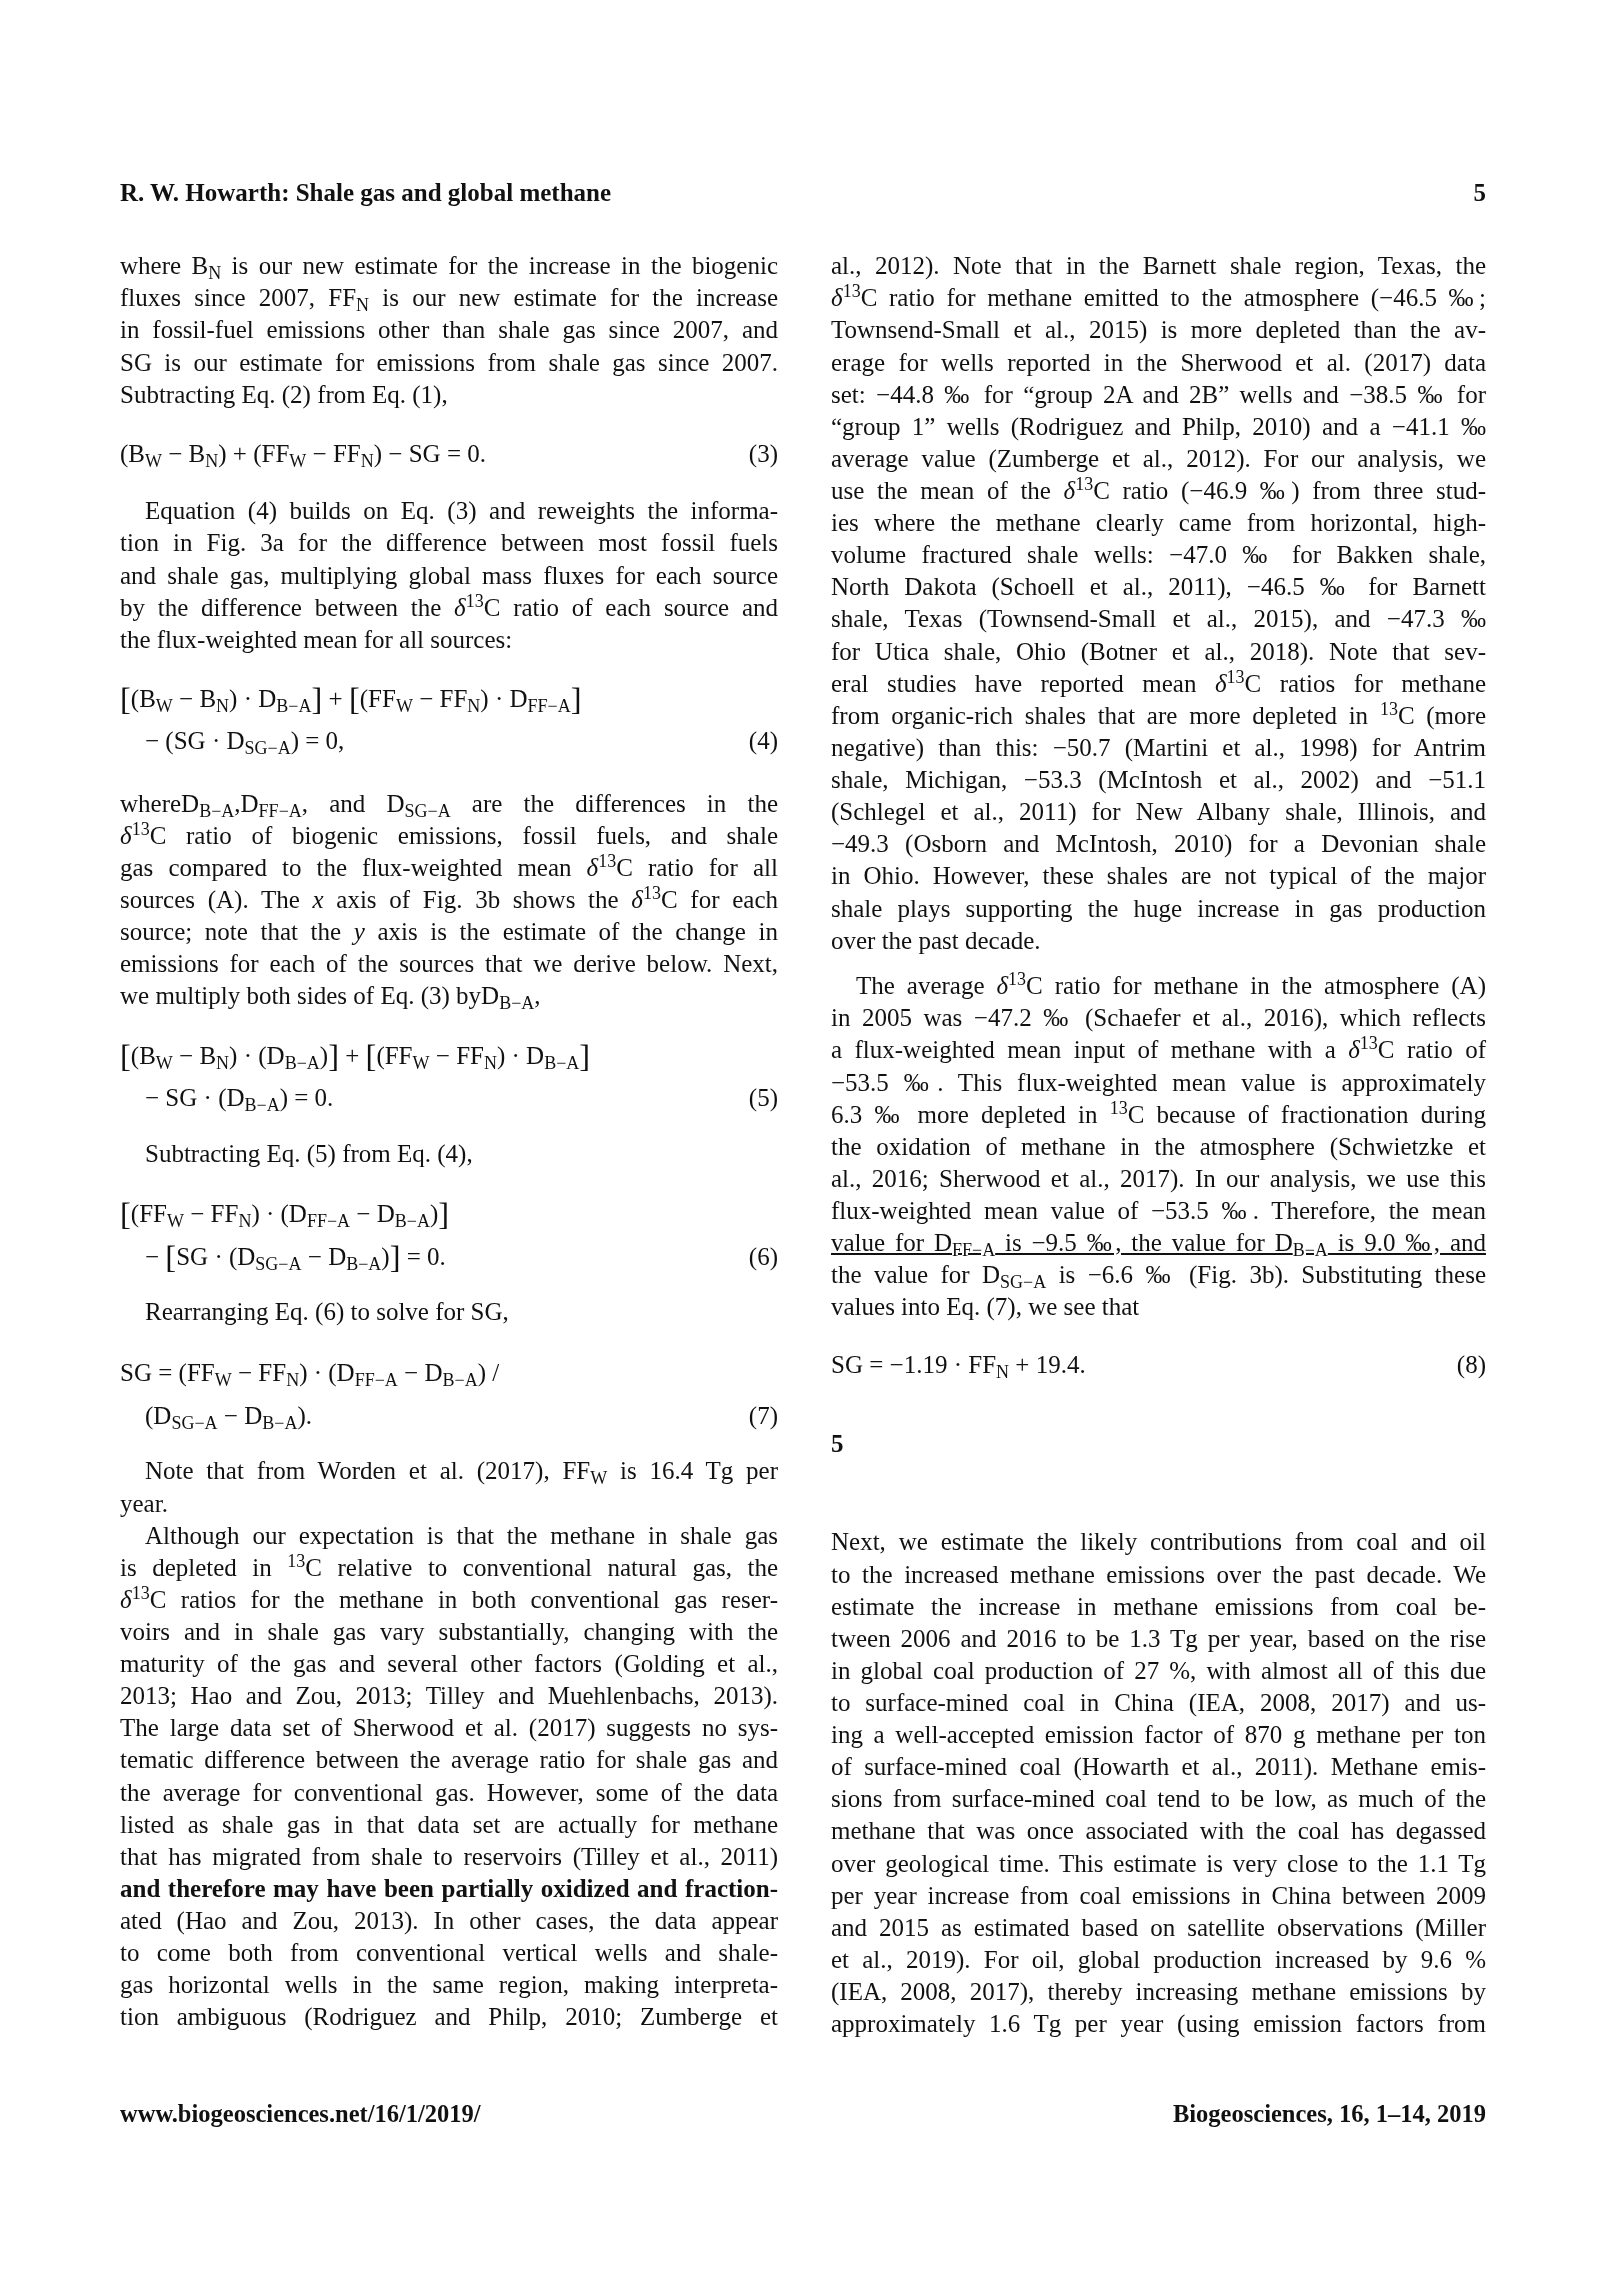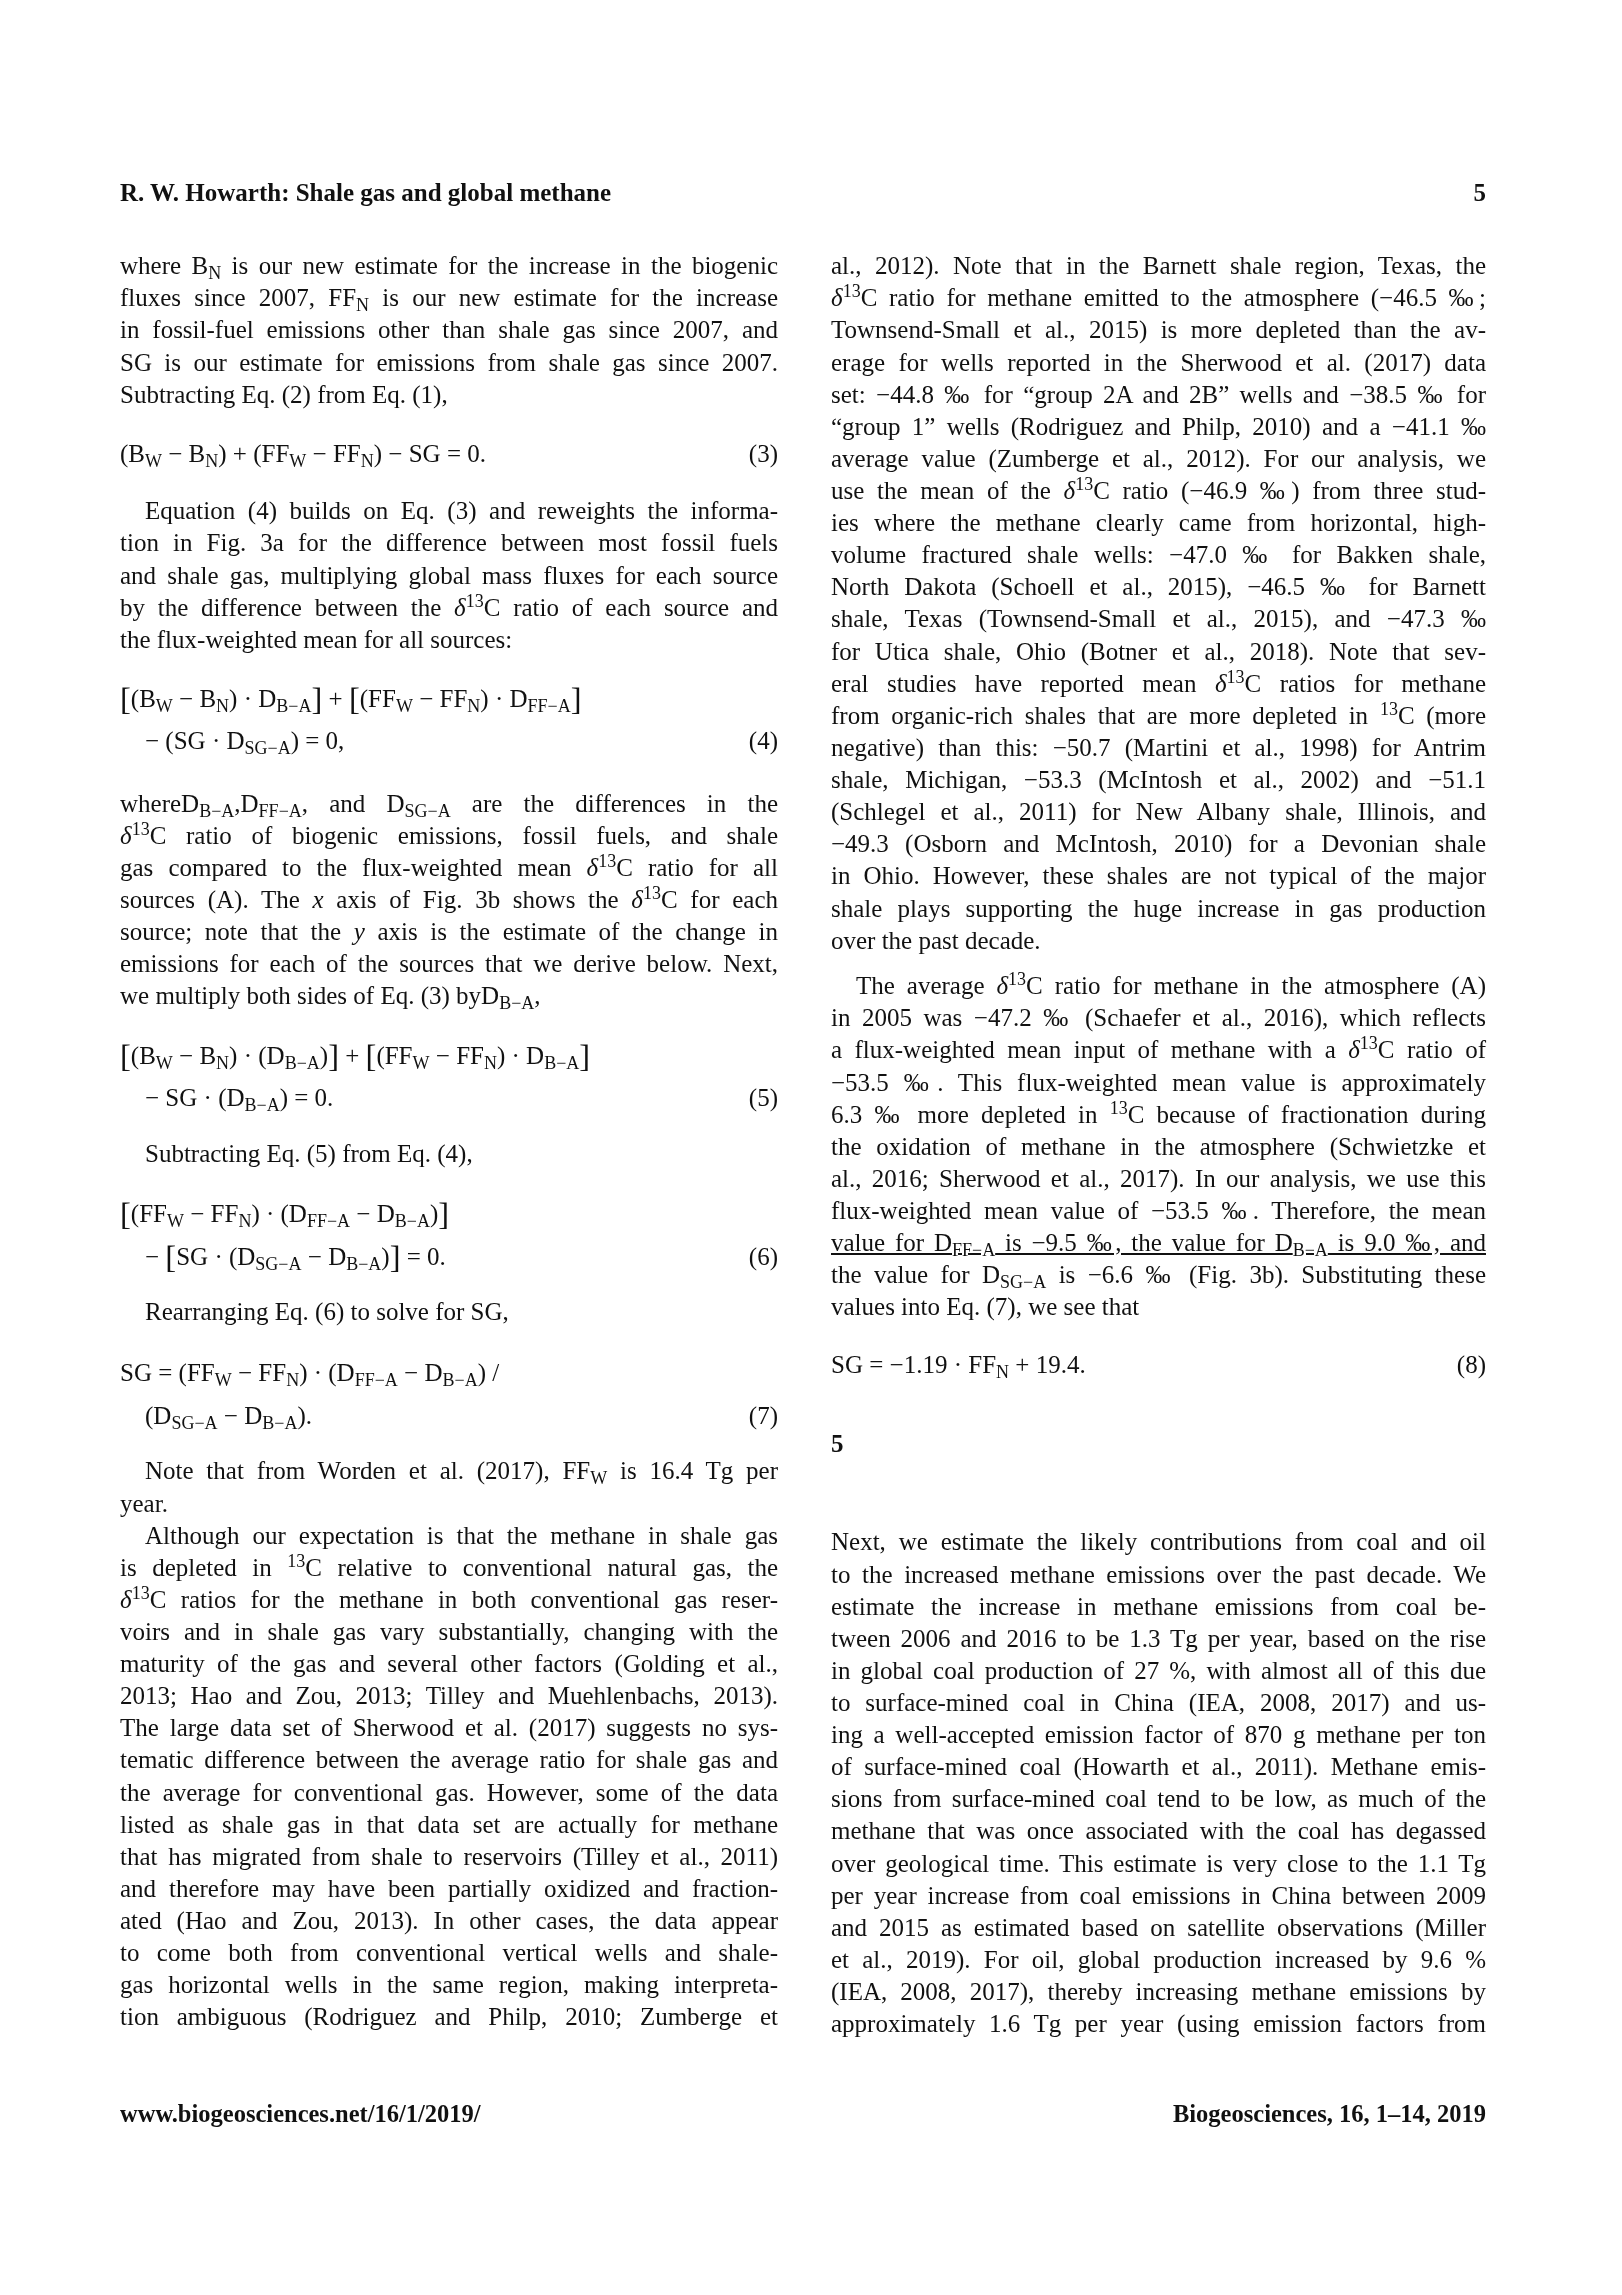--- a/index.html
+++ b/index.html
@@ -74,41 +74,41 @@
       <div class="ln " style="top: 1552px;"><span>is depleted in </span><sup>13</sup><span>C relative to conventional natural gas, the</span></div>
       <div class="ln " style="top: 1584px;"><i>δ</i><sup>13</sup><span>C ratios for the methane in both conventional gas reser-</span></div>
       <div class="ln " style="top: 1616px;"><span>voirs and in shale gas vary substantially, changing with the</span></div>
       <div class="ln " style="top: 1648px;"><span>maturity of the gas and several other factors (Golding et al.,</span></div>
       <div class="ln " style="top: 1680px;"><span>2013; Hao and Zou, 2013; Tilley and Muehlenbachs, 2013).</span></div>
       <div class="ln " style="top: 1712px;"><span>The large data set of Sherwood et al. (2017) suggests no sys-</span></div>
       <div class="ln " style="top: 1744px;"><span>tematic difference between the average ratio for shale gas and</span></div>
       <div class="ln " style="top: 1777px;"><span>the average for conventional gas. However, some of the data</span></div>
       <div class="ln " style="top: 1809px;"><span>listed as shale gas in that data set are actually for methane</span></div>
       <div class="ln " style="top: 1841px;"><span>that has migrated from shale to reservoirs (Tilley et al., 2011)</span></div>
-      <div class="ln " style="top: 1873px;"><span>and therefore may have been partially oxidized and fraction-</span></div>
+      <div class="ln " style="top: 1873px; font-weight: bold;"><span>and therefore may have been partially oxidized and fraction-</span></div>
       <div class="ln " style="top: 1905px;"><span>ated (Hao and Zou, 2013). In other cases, the data appear</span></div>
       <div class="ln " style="top: 1937px;"><span>to come both from conventional vertical wells and shale-</span></div>
       <div class="ln " style="top: 1969px;"><span>gas horizontal wells in the same region, making interpreta-</span></div>
       <div class="ln " style="top: 2001px;"><span>tion ambiguous (Rodriguez and Philp, 2010; Zumberge et</span></div>
     </div>
   <div class="col right" id="col-right">
     <div class="heading" id="sec-heading" style="top: 1428px;">
       <span class="num">5</span>
     </div>
   <div class="ln " style="top: 250px;"><span>al., 2012). Note that in the Barnett shale region, Texas, the</span></div>
       <div class="ln " style="top: 282px;"><i>δ</i><sup>13</sup><span>C ratio for methane emitted to the atmosphere (−46.5 ‰;</span></div>
       <div class="ln " style="top: 314px;"><span>Townsend-Small et al., 2015) is more depleted than the av-</span></div>
       <div class="ln " style="top: 347px;"><span>erage for wells reported in the Sherwood et al. (2017) data</span></div>
       <div class="ln " style="top: 379px;"><span>set: −44.8 ‰ for “group 2A and 2B” wells and −38.5 ‰ for</span></div>
       <div class="ln " style="top: 411px;"><span>“group 1” wells (Rodriguez and Philp, 2010) and a −41.1 ‰</span></div>
       <div class="ln " style="top: 443px;"><span>average value (Zumberge et al., 2012). For our analysis, we</span></div>
       <div class="ln " style="top: 475px;"><span>use the mean of the </span><i>δ</i><sup>13</sup><span>C ratio (−46.9 ‰) from three stud-</span></div>
       <div class="ln " style="top: 507px;"><span>ies where the methane clearly came from horizontal, high-</span></div>
       <div class="ln " style="top: 539px;"><span>volume fractured shale wells: −47.0 ‰ for Bakken shale,</span></div>
-      <div class="ln " style="top: 571px;"><span>North Dakota (Schoell et al., 2015), −46.5 ‰ for Barnett</span></div>
+      <div class="ln " style="top: 571px;"><span>North Dakota (Schoell et al., 2011), −46.5 ‰ for Barnett</span></div>
       <div class="ln " style="top: 603px;"><span>shale, Texas (Townsend-Small et al., 2015), and −47.3 ‰</span></div>
       <div class="ln " style="top: 636px;"><span>for Utica shale, Ohio (Botner et al., 2018). Note that sev-</span></div>
       <div class="ln " style="top: 668px;"><span>eral studies have reported mean </span><i>δ</i><sup>13</sup><span>C ratios for methane</span></div>
       <div class="ln " style="top: 700px;"><span>from organic-rich shales that are more depleted in </span><sup>13</sup><span>C (more</span></div>
       <div class="ln " style="top: 732px;"><span>negative) than this: −50.7 (Martini et al., 1998) for Antrim</span></div>
       <div class="ln " style="top: 764px;"><span>shale, Michigan, −53.3 (McIntosh et al., 2002) and −51.1</span></div>
       <div class="ln " style="top: 796px;"><span>(Schlegel et al., 2011) for New Albany shale, Illinois, and</span></div>
       <div class="ln " style="top: 828px;"><span>−49.3 (Osborn and McIntosh, 2010) for a Devonian shale</span></div>
       <div class="ln " style="top: 860px;"><span>in Ohio. However, these shales are not typical of the major</span></div>
       <div class="ln " style="top: 893px;"><span>shale plays supporting the huge increase in gas production</span></div>

